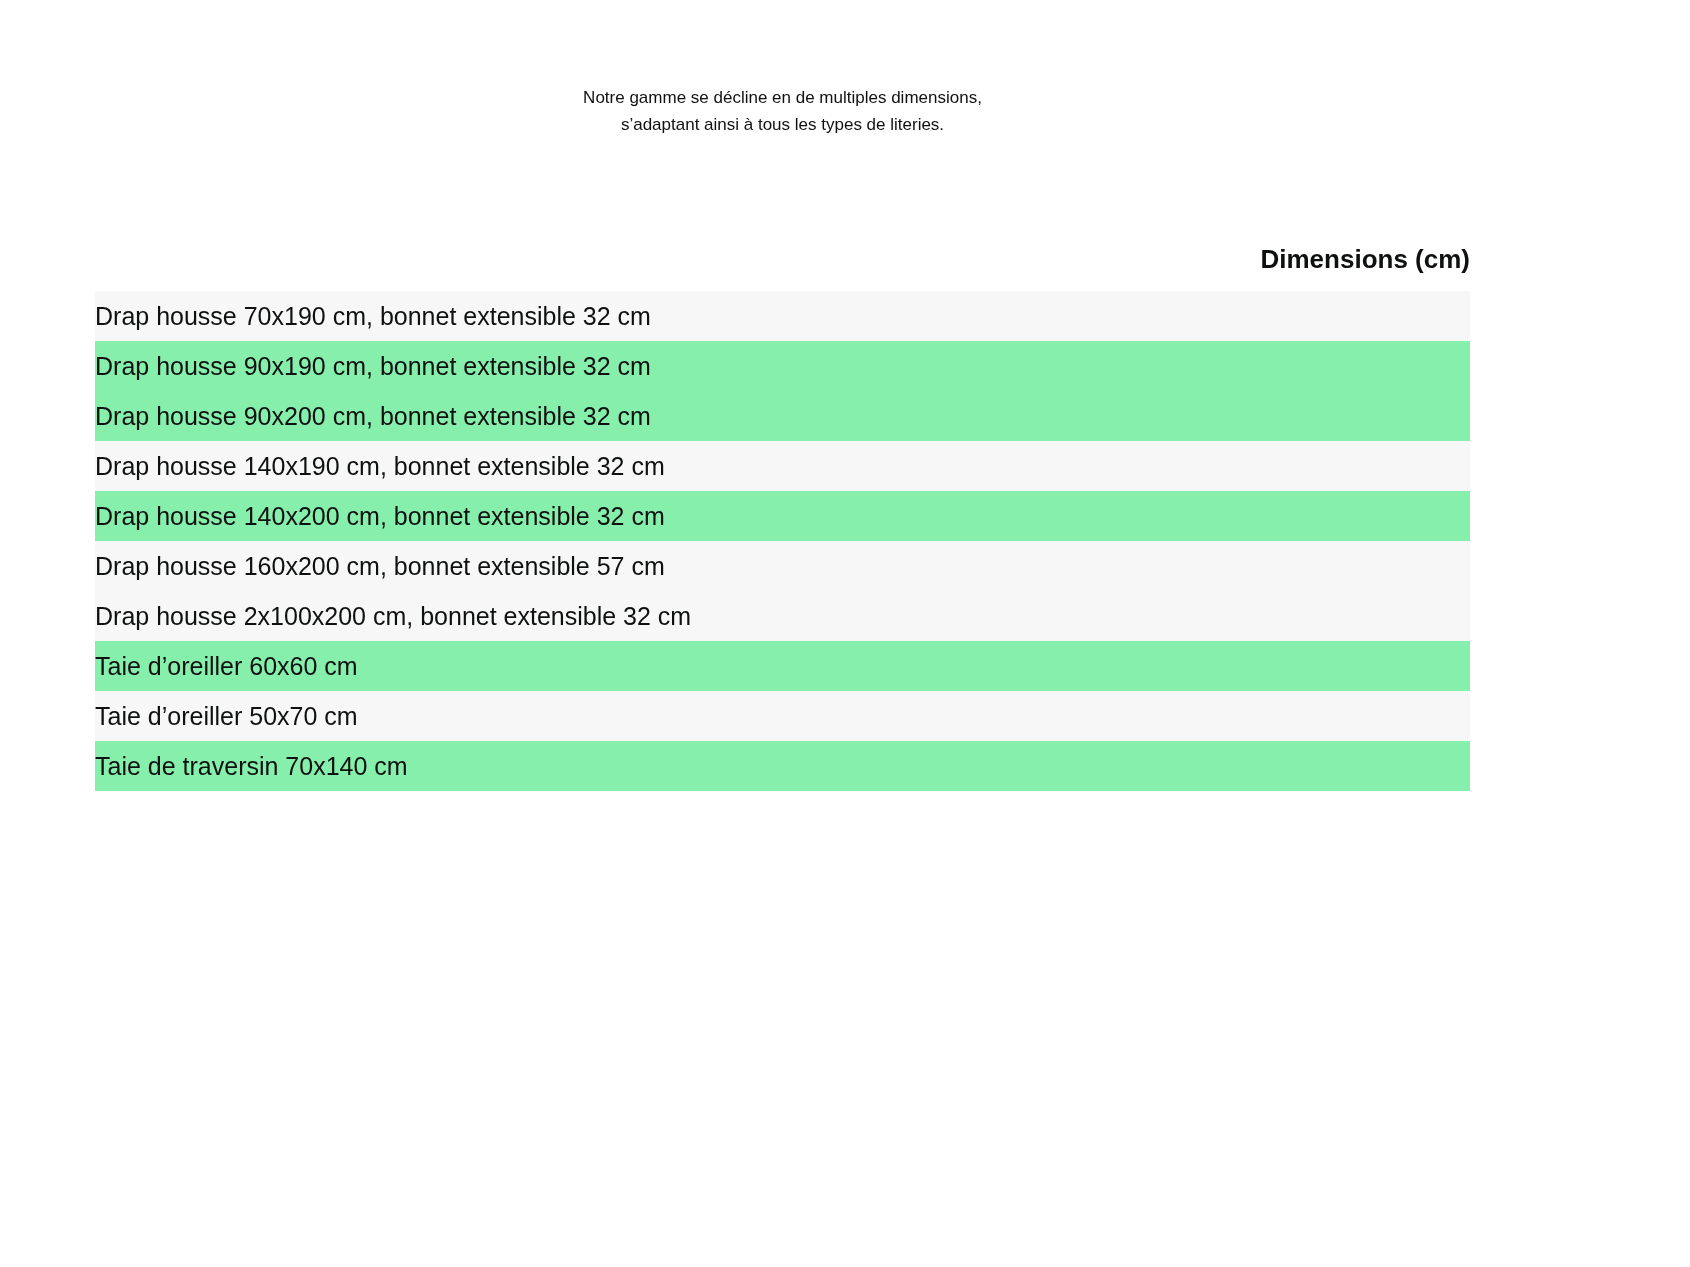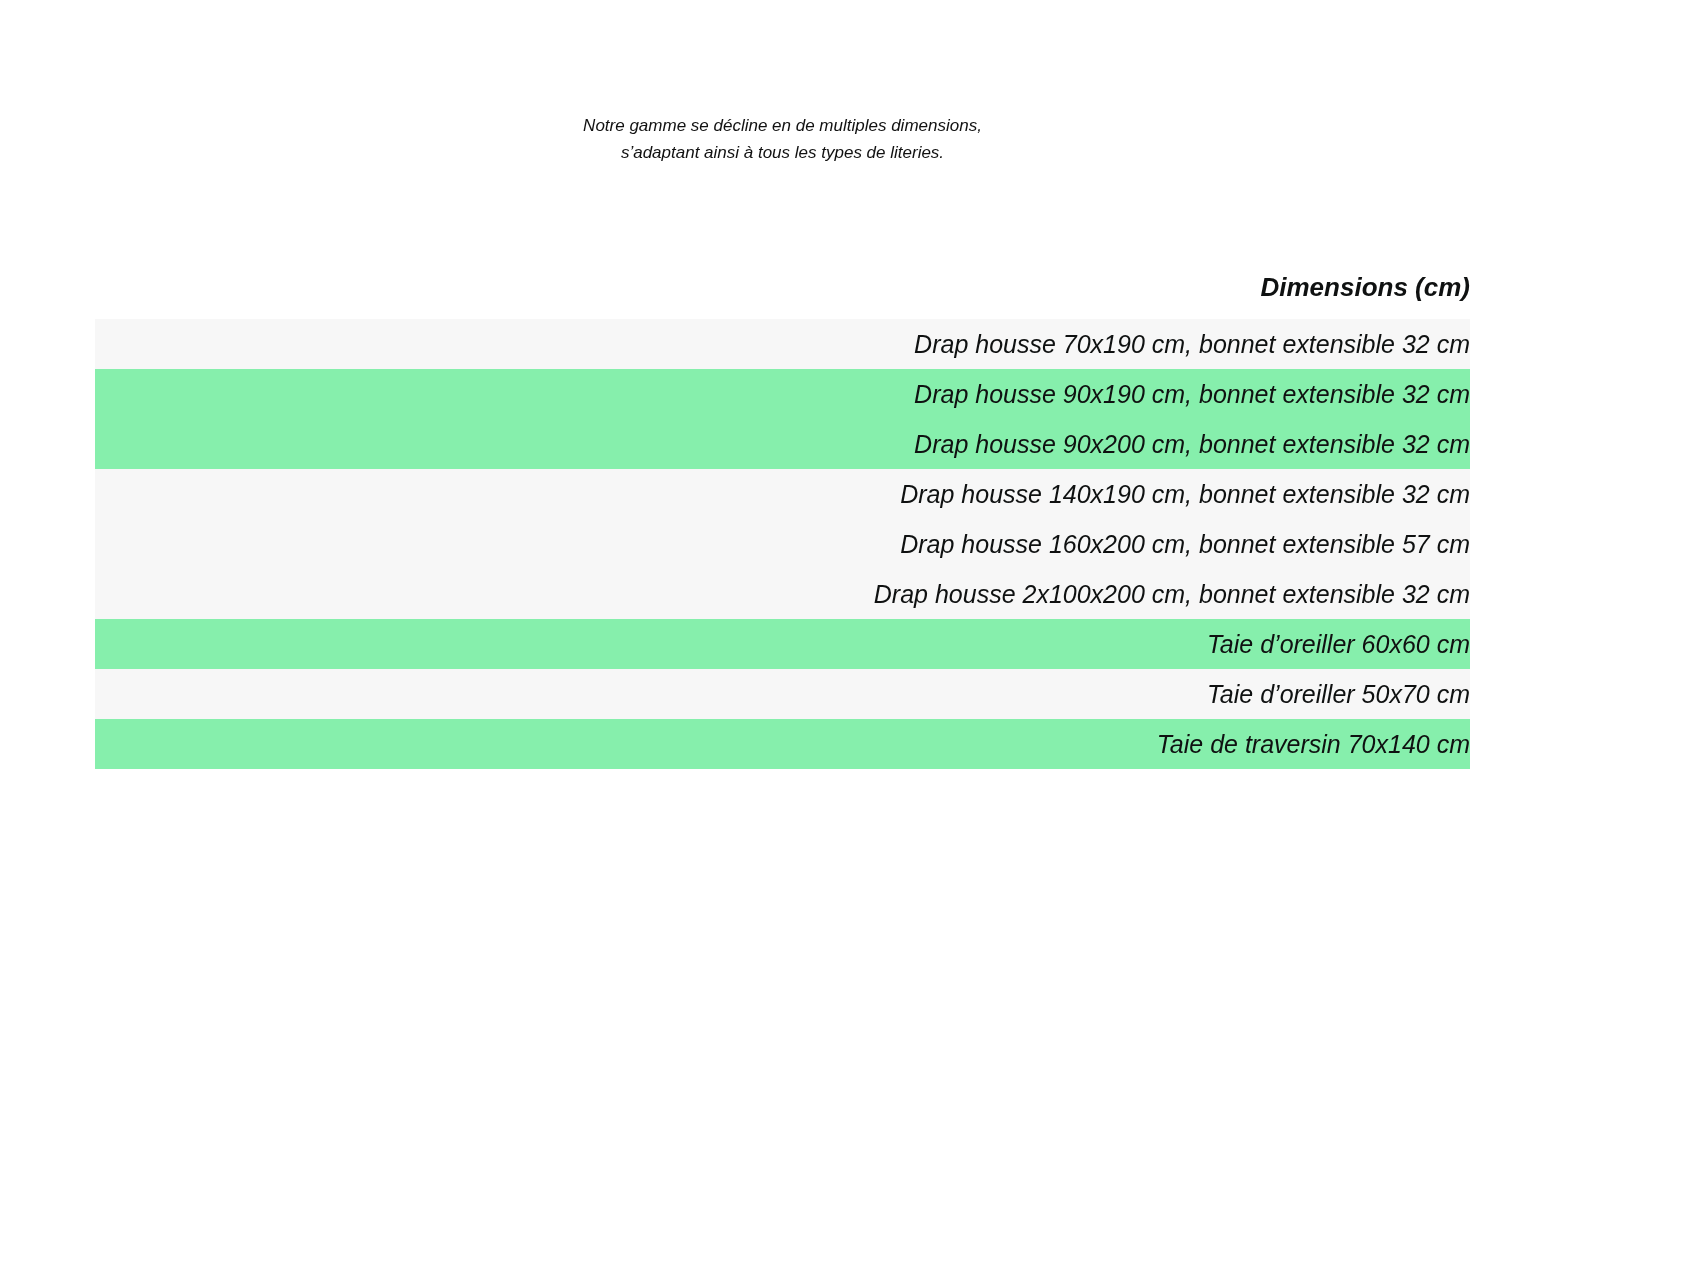--- a/index.html
+++ b/index.html
@@ -7,22 +7,21 @@
     width: 1690px;
     height: 1267px;
     background: #ffffff;
     font-family: "Liberation Sans", sans-serif;
     color: #0f1111;
     overflow: hidden;
   }
   .content {
     width: 1375px;
     margin-left: 95px;
-    padding-top: 112px;
-    font-style: italic;
+    padding-top: 84px;
   }
   .intro {
     text-align: center;
     font-size: 17px;
     line-height: 27px;
     font-weight: 400;
     color: #111111;
   }
   .table-title {
     margin-top: 105px;
@@ -32,21 +31,21 @@
     line-height: 32px;
     font-weight: 700;
     color: #0f1111;
   }
   .rows {
     width: 100%;
   }
   .row {
     height: 50px;
     line-height: 50px;
-    text-align: right;
+    text-align: left;
     font-size: 25px;
     font-weight: 400;
     color: #0f1111;
     white-space: nowrap;
   }
   .row.stripe { background: #f7f7f7; }
   .row.plain  { background: #86efac; }
 </style>
 </head>
 <body>
@@ -58,20 +57,21 @@
     <div>s’adaptant ainsi à tous les types de literies.</div>
   </div>
 
   <div class="table-title">Dimensions (cm)</div>
 
   <div class="rows">
       <div class="row stripe">Drap housse 70x190 cm, bonnet extensible 32 cm</div>
       <div class="row plain">Drap housse 90x190 cm, bonnet extensible 32 cm</div>
       <div class="row plain">Drap housse 90x200 cm, bonnet extensible 32 cm</div>
       <div class="row stripe">Drap housse 140x190 cm, bonnet extensible 32 cm</div>
+      <div class="row plain">Drap housse 140x200 cm, bonnet extensible 32 cm</div>
       <div class="row stripe">Drap housse 160x200 cm, bonnet extensible 57 cm</div>
       <div class="row stripe">Drap housse 2x100x200 cm, bonnet extensible 32 cm</div>
       <div class="row plain">Taie d’oreiller 60x60 cm</div>
       <div class="row stripe">Taie d’oreiller 50x70 cm</div>
       <div class="row plain">Taie de traversin 70x140 cm</div>
     </div>
 
 </div>
 
 </body></html>

